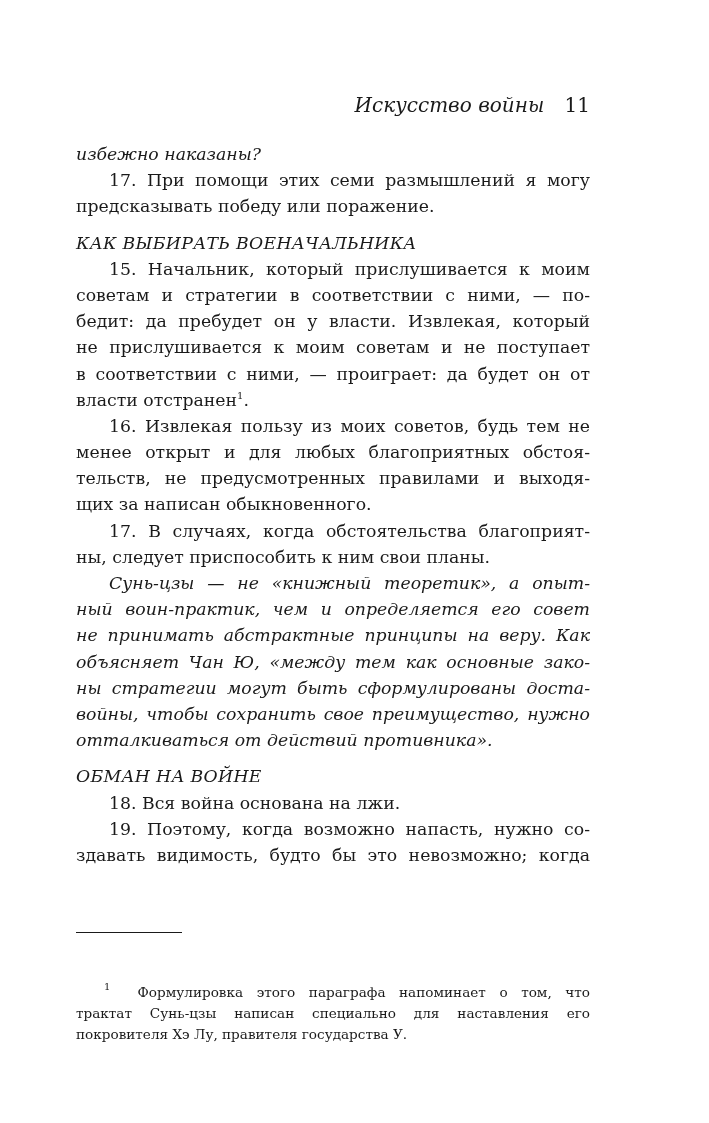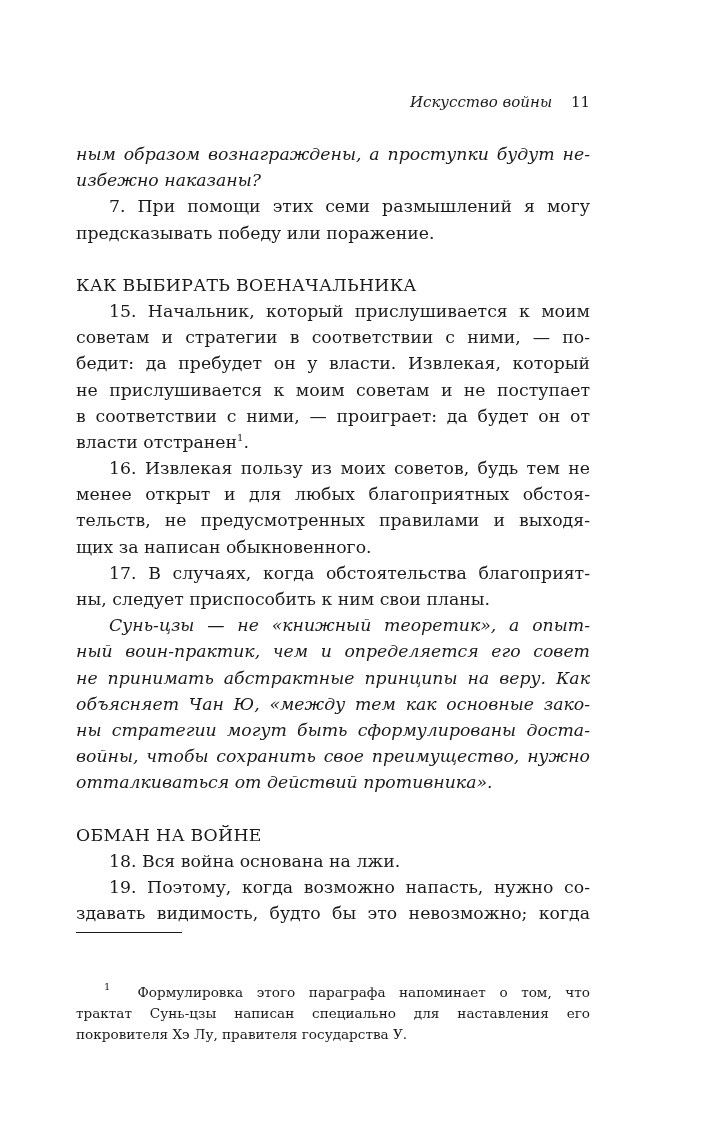--- a/index.html
+++ b/index.html
@@ -1,45 +1,44 @@
 <!DOCTYPE html>
 <html><head>
   <meta charset="utf-8">
   <style>
     html, body { margin: 0; padding: 0; background: #ffffff; }
     body { width: 709px; height: 1123px; position: relative; overflow: hidden; color: #1a1a1a; font-family: "DejaVu Serif", serif; }
-    .header { position: absolute; top: 93px; left: 76px; width: 514px; height: 26px; text-align: right; font-size: 15px; }
+    .header { position: absolute; top: 93px; left: 76px; width: 514px; height: 26px; text-align: right; font-size: 20px; }
     .header .title { font-style: italic; margin-right: 14px; }
     .page-body { position: absolute; top: 141px; left: 76px; width: 514px; font-size: 17.3px; line-height: 26.2px; }
     .line { display: block; white-space: nowrap; text-align: justify; text-align-last: justify; height: 26.2px; }
     .line.last { text-align-last: left; }
     .it { font-style: italic; }
     .indent { padding-left: 33px; }
-    .heading { display: block; height: 26.2px; margin-top: 26px; letter-spacing: 0.3px; }
+    .heading { font-style: italic; display: block; height: 26.2px; margin-top: 10px; letter-spacing: 0.3px; }
     sup { font-size: 10px; line-height: 0; vertical-align: 7px; }
     .footnote-rule { position: absolute; top: 932px; left: 76px; width: 106px; border-top: 1px solid #1a1a1a; }
     .footnote { position: absolute; top: 982px; left: 76px; width: 514px; font-size: 13.6px; line-height: 21px; }
     .footnote .line { height: 21px; }
     .footnote .indent { padding-left: 28px; }
   </style>
 </head>
 <body>
 
 <div class="header">
   <span class="title">Искусство войны</span>
   <span class="pnum">11</span>
 </div>
 
 <div class="page-body">
   <div class="it">
-    <span class="line">ным образом вознаграждены, а проступки будут не-</span>
     <span class="line last">избежно наказаны?</span>
   </div>
   <div>
-    <span class="line indent">7. При помощи этих семи размышлений я могу</span>
+    <span class="line indent">17. При помощи этих семи размышлений я могу</span>
     <span class="line last">предсказывать победу или поражение.</span>
   </div>
 
   <span class="heading">КАК ВЫБИРАТЬ ВОЕНАЧАЛЬНИКА</span>
 
   <div>
     <span class="line indent">15. Начальник, который прислушивается к моим</span>
     <span class="line">советам и стратегии в соответствии с ними, — по-</span>
     <span class="line">бедит: да пребудет он у власти. Извлекая, который</span>
     <span class="line">не прислушивается к моим советам и не поступает</span>

